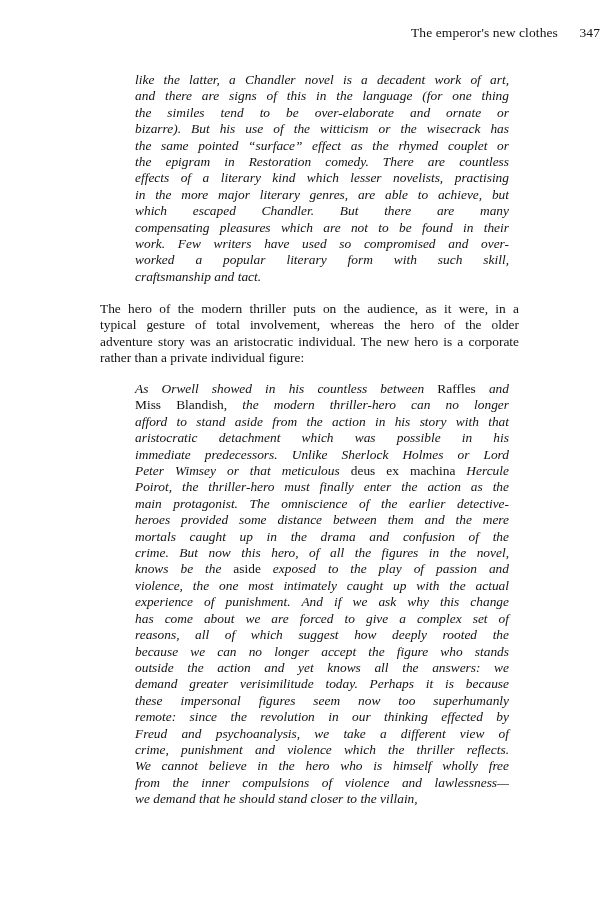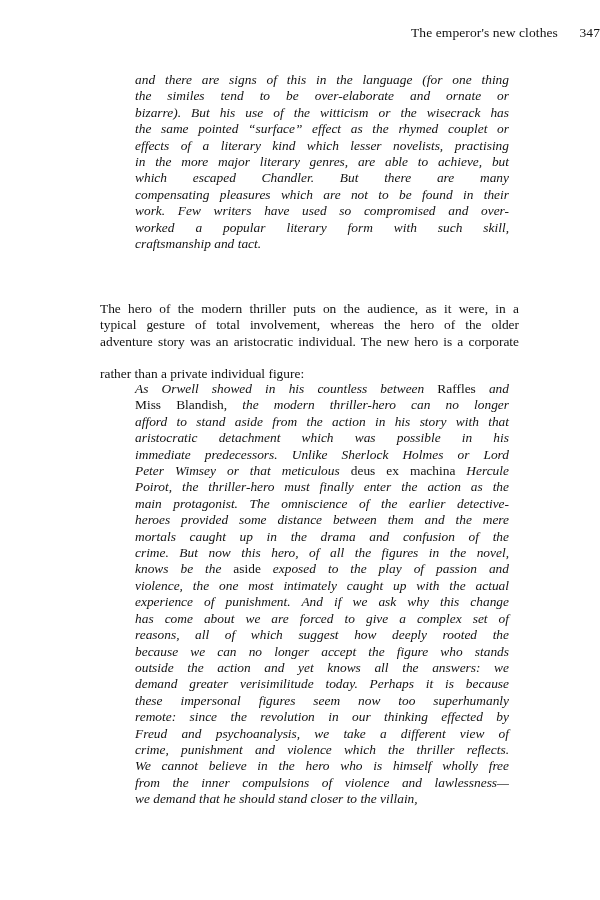--- a/index.html
+++ b/index.html
@@ -21,35 +21,37 @@
   .quote .line { display: block; text-align: justify; text-align-last: justify; white-space: nowrap; }
   .quote .line.last { text-align-last: left; }
   .roman { font-style: normal; }
   #quote1 { top: 72px; }
   #quote2 { top: 381px; }
   .para {
     position: absolute; left: 100px; width: 419px; top: 301px;
     font-size: 13.4px; line-height: 16.4px;
   }
   .para .line { display: block; text-align: justify; text-align-last: justify; white-space: nowrap; }
-  .para .line.last { text-align-last: left; margin-top: 16px; }
+  .para .line.last { text-align-last: left; }
 </style>
 </head>
 <body>
 
 <div class="running-head">
   <span class="title">The emperor's new clothes</span>
   <span class="page-number">347</span>
 </div>
 
 <div class="quote" id="quote1">
+    <span class="line">like the latter, a Chandler novel is a decadent work of art,</span>
     <span class="line">and there are signs of this in the language (for one thing</span>
     <span class="line">the similes tend to be over-elaborate and ornate or</span>
     <span class="line">bizarre). But his use of the witticism or the wisecrack has</span>
     <span class="line">the same pointed “surface” effect as the rhymed couplet or</span>
+    <span class="line">the epigram in Restoration comedy. There are countless</span>
     <span class="line">effects of a literary kind which lesser novelists, practising</span>
     <span class="line">in the more major literary genres, are able to achieve, but</span>
     <span class="line">which escaped Chandler. But there are many</span>
     <span class="line">compensating pleasures which are not to be found in their</span>
     <span class="line">work. Few writers have used so compromised and over-</span>
     <span class="line">worked a popular literary form with such skill,</span>
     <span class="line last">craftsmanship and tact.</span>
   </div>
 
 <div class="para" id="para">

